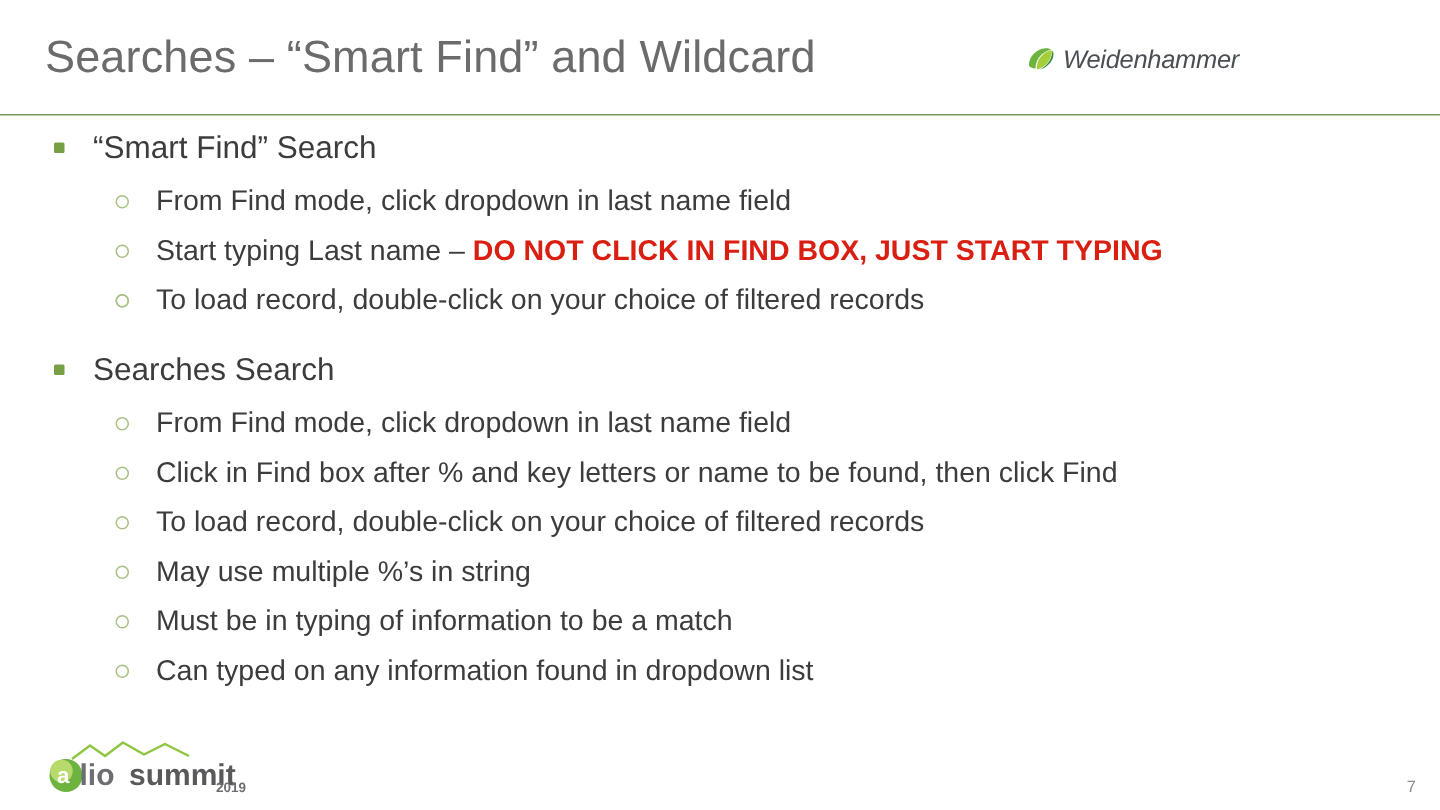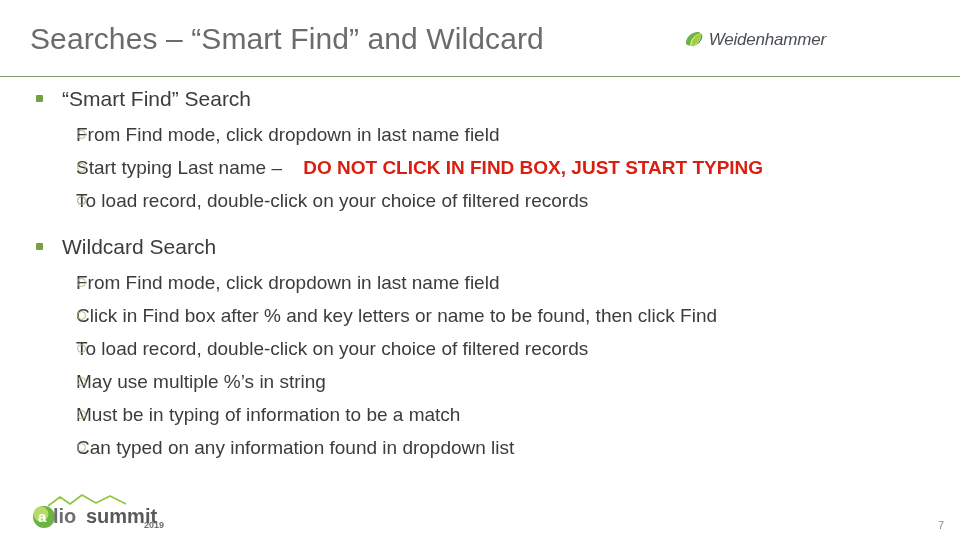--- a/index.html
+++ b/index.html
@@ -100,41 +100,40 @@
     background: #76a043;
     border-radius: 1px;
   }
 
   .sublist {
     margin: 0;
     padding: 0;
   }
   .lvl2 {
     position: relative;
-    padding-left: 76px;
+    padding-left: 104px;
     font-size: 19px;
     line-height: 33px;
     color: #3c3c3c;
     white-space: nowrap;
   }
   .lvl2 .marker-o {
     position: absolute;
     left: 77px;
     top: 12px;
     width: 9px;
     height: 9px;
     border: 1.2px solid #a7c083;
     border-radius: 50%;
     box-sizing: border-box;
   }
 
   .emph-red {
     color: #d91f11;
     font-weight: bold;
-    margin-left: 16px;
   }
 
   .group-gap { height: 15px; }
 
   
   .footer-logo {
     position: absolute;
     left: 30px;
     bottom: 8px;
     width: 140px;
@@ -190,21 +189,21 @@
       <div class="lvl2">
         <span class="marker-o"></span>
         <span>To load record, double-click on your choice of filtered records</span>
       </div>
     </div>
 
     <div class="group-gap"></div>
 
     <div class="lvl1">
       <span class="marker"></span>
-      <span>Wildcard Search</span>
+      <span>Searches Search</span>
     </div>
     <div class="sublist">
       <div class="lvl2">
         <span class="marker-o"></span>
         <span>From Find mode, click dropdown in last name field</span>
       </div>
       <div class="lvl2">
         <span class="marker-o"></span>
         <span>Click in Find box after % and key letters or name to be found, then click Find</span>
       </div>

